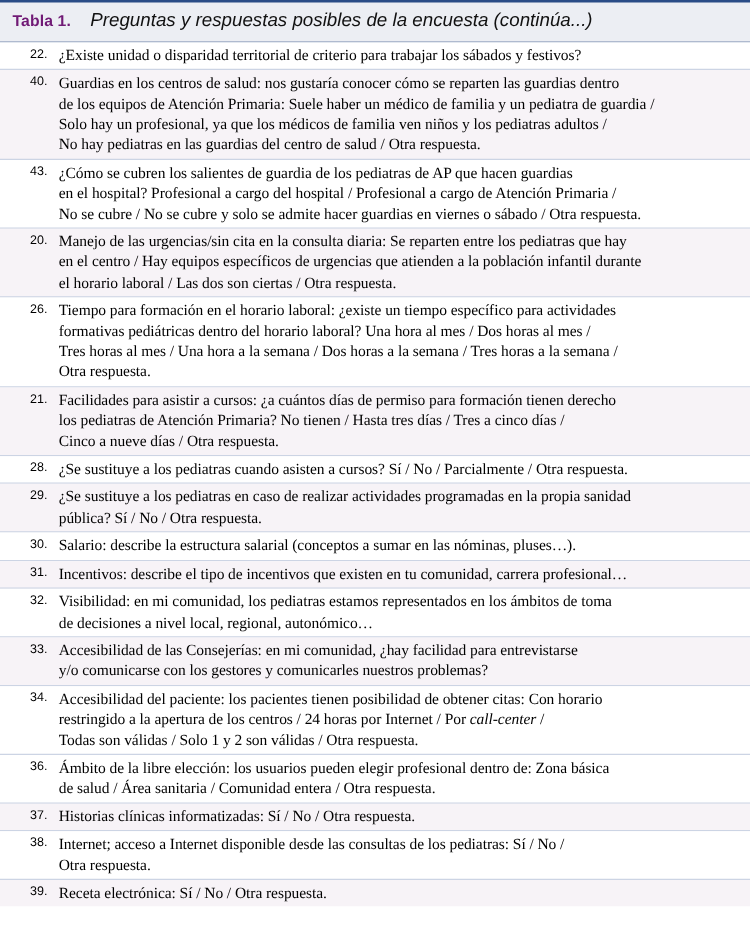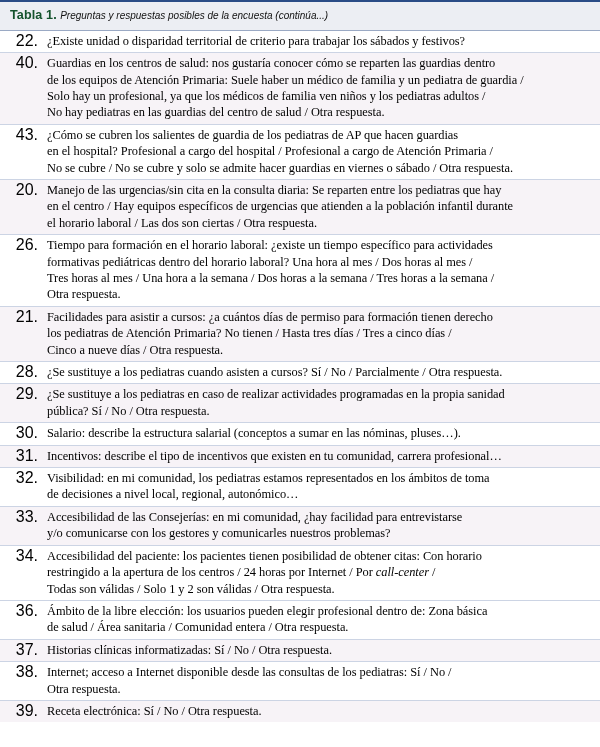--- a/index.html
+++ b/index.html
@@ -26,30 +26,31 @@
   .table-caption {
     background: #eceef3;
     border-top: 2px solid #2a4c86;
     border-bottom: 1px solid #9aa9c4;
     padding: 6px 10px 6px 10px;
     font-size: 12.3px;
     line-height: 1.25;
     white-space: nowrap;
   }
   .caption-label {
-    color: #14532d;
+    color: #701a75;
     font-weight: bold;
     font-style: normal;
     font-size: 12.6px;
     letter-spacing: 0.1px;
   }
   .caption-text {
     font-style: italic;
     color: #111111;
-    font-size: 10px;
+    font-size: 15px;
+    margin-left: 12px;
   }
 
   
   .rows {
     display: block;
   }
   .q-row {
     display: flex;
     align-items: flex-start;
     border-bottom: 1px solid #ccd4e4;
@@ -60,21 +61,21 @@
   .q-row.alt {
     background: #f7f3f7;
   }
   .q-row:last-child {
     border-bottom: none;
   }
   .q-num {
     flex: 0 0 30px;
     text-align: right;
     padding-right: 9px;
-    font-size: 16px;
+    font-size: 10px;
     line-height: 16.4px;
     color: #000000;
     white-space: nowrap;
   }
   .q-text {
     flex: 1 1 auto;
     font-size: 12.4px;
     line-height: 16.4px;
     color: #000000;
     white-space: pre-line;

